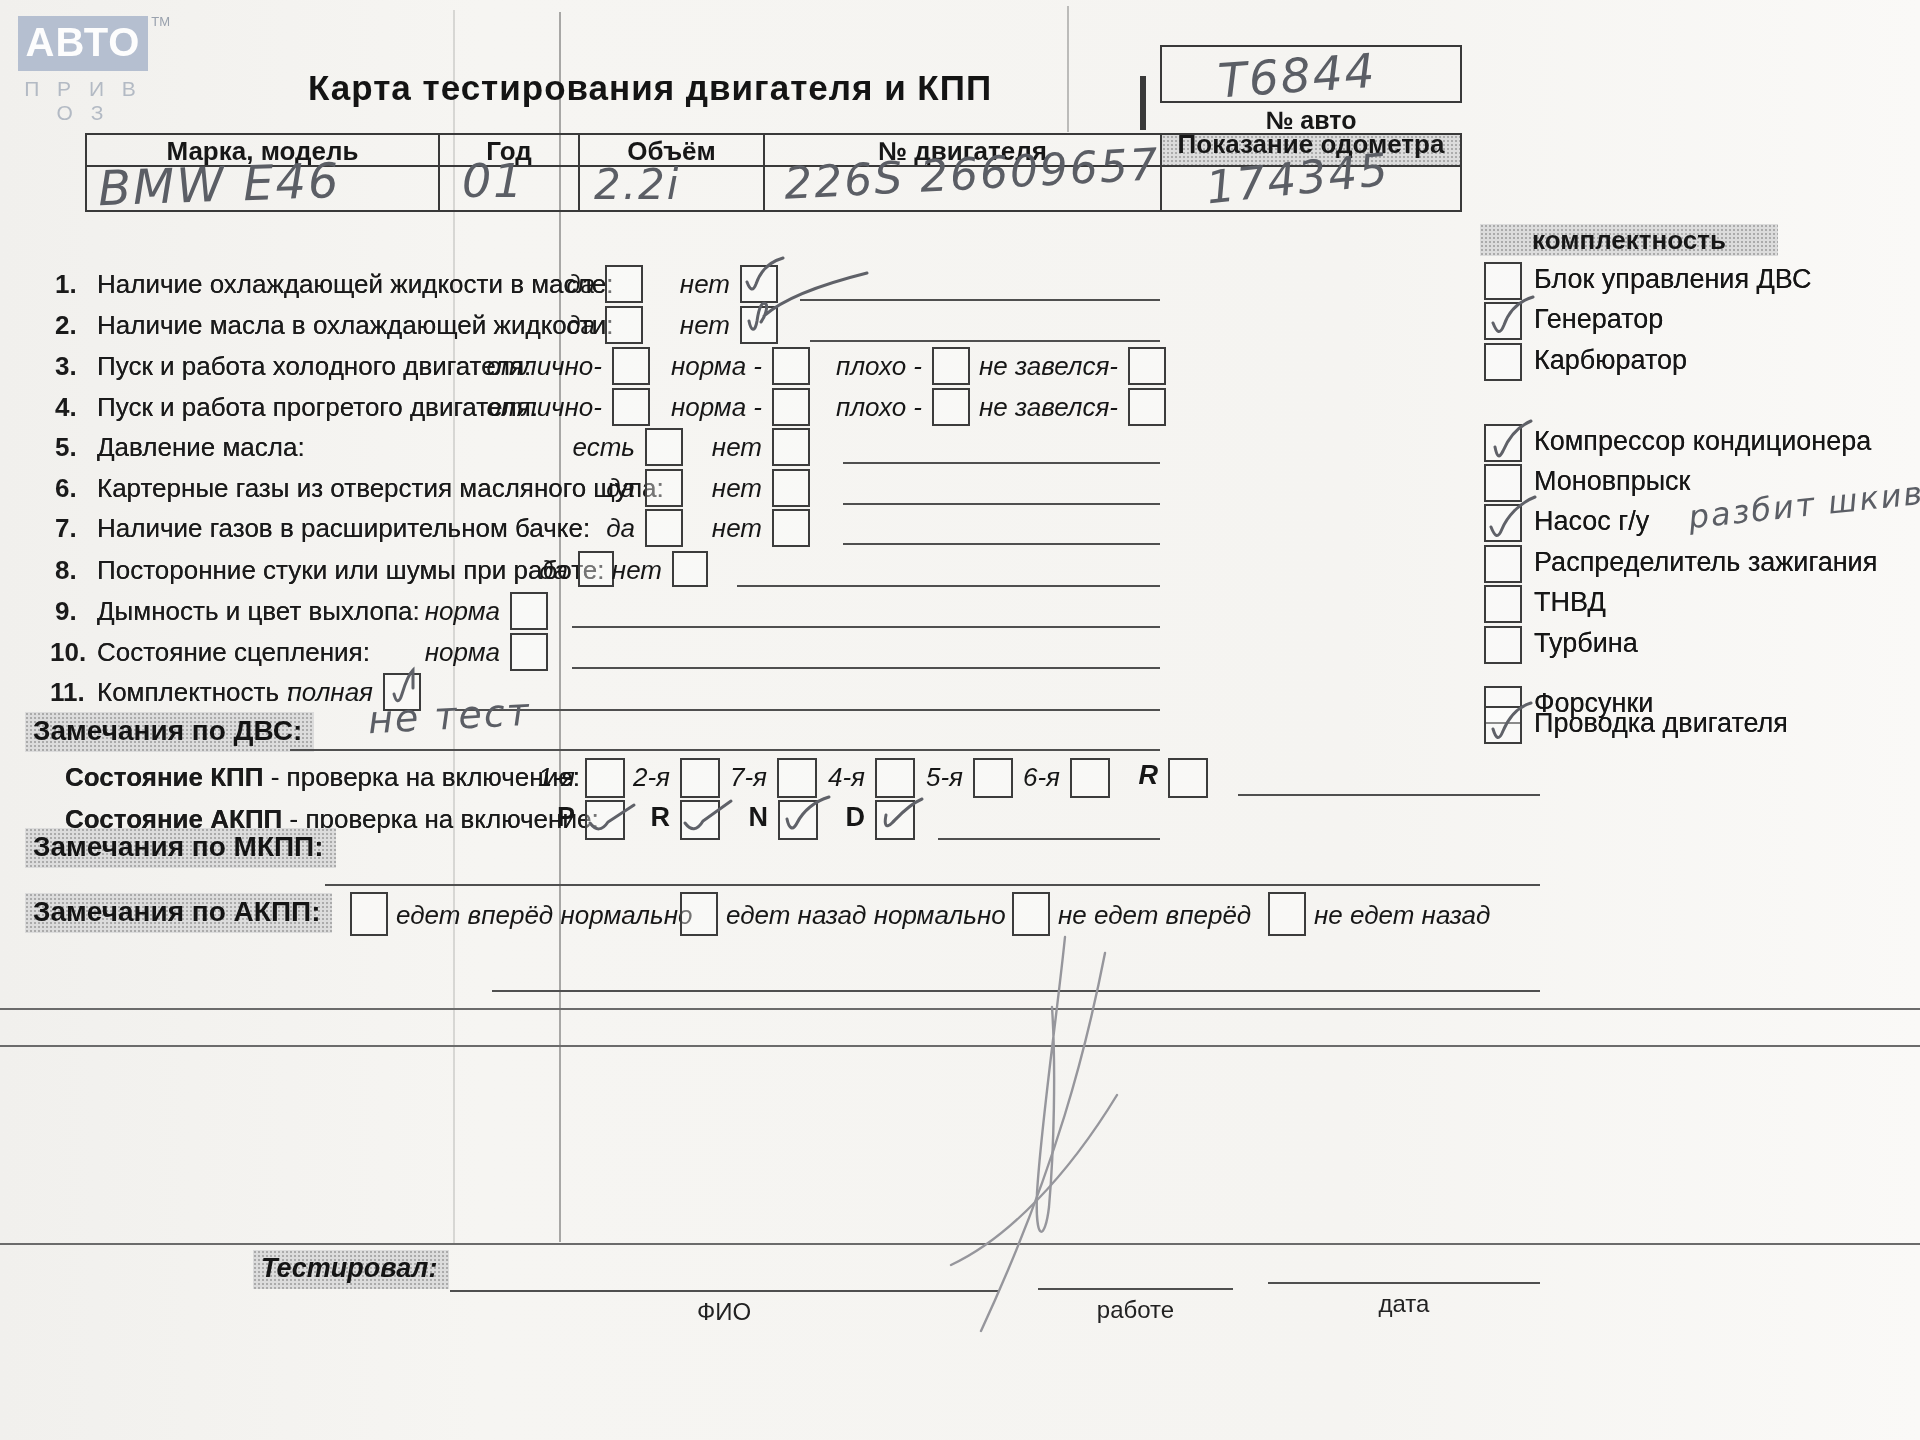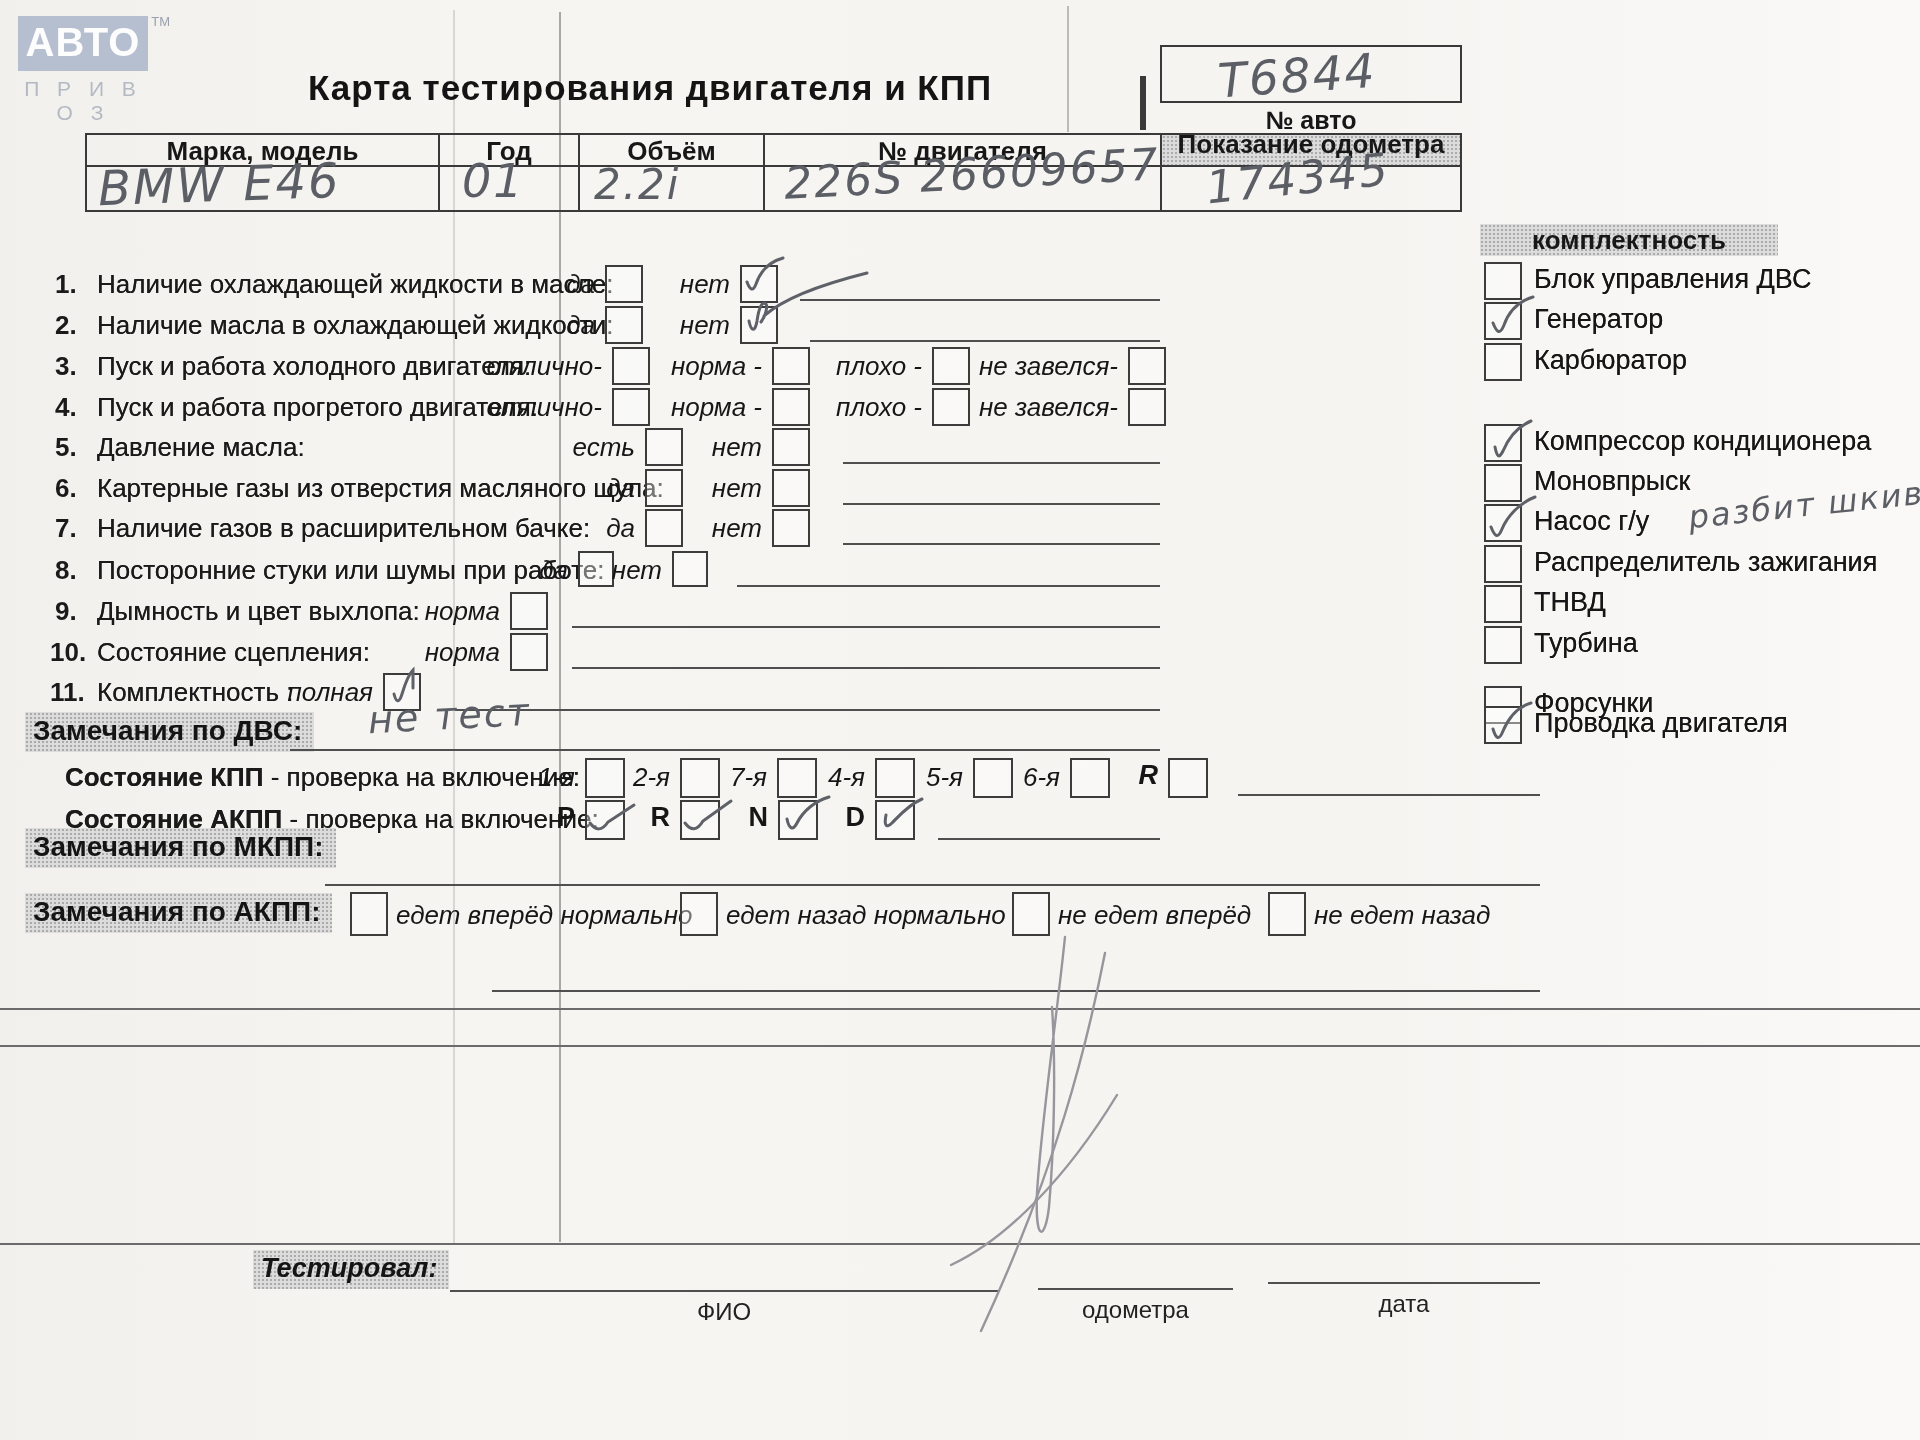--- a/index.html
+++ b/index.html
@@ -327,21 +327,21 @@
   <span class="fline" style="left:492px;top:990px;width:1048px;"></span>
 
   <span class="fline thin" style="left:0;top:1008px;width:1920px;"></span>
   <span class="fline thin" style="left:0;top:1045px;width:1920px;"></span>
   <span class="fline thin" style="left:0;top:1243px;width:1920px;"></span>
 
   <div class="seclbl gray" style="left:253px;top:1250px;font-style:italic;font-size:27px;">Тестировал:</div>
   <span class="fline" style="left:450px;top:1290px;width:548px;"></span>
   <span class="foot-lbl" style="left:450px;top:1298px;width:548px;">ФИО</span>
   <span class="fline" style="left:1038px;top:1288px;width:195px;"></span>
-  <span class="foot-lbl" style="left:1038px;top:1296px;width:195px;">одометра</span>
+  <span class="foot-lbl" style="left:1038px;top:1296px;width:195px;">работе</span>
   <span class="fline" style="left:1268px;top:1282px;width:272px;"></span>
   <span class="foot-lbl" style="left:1268px;top:1290px;width:272px;">дата</span>
 
   <svg class="abs" style="left:945px;top:935px;overflow:visible;" width="190" height="400" viewBox="0 0 190 400">
     <g fill="none" stroke="#96969c" stroke-width="2.4" stroke-linecap="round">
       <path d="M160 18 C142 110 112 232 36 396"></path>
       <path d="M120 2 C112 80 96 190 92 258 C90 308 100 306 104 272 C109 215 111 132 107 72"></path>
       <path d="M6 330 C62 304 122 242 172 160"></path>
     </g>
   </svg>

